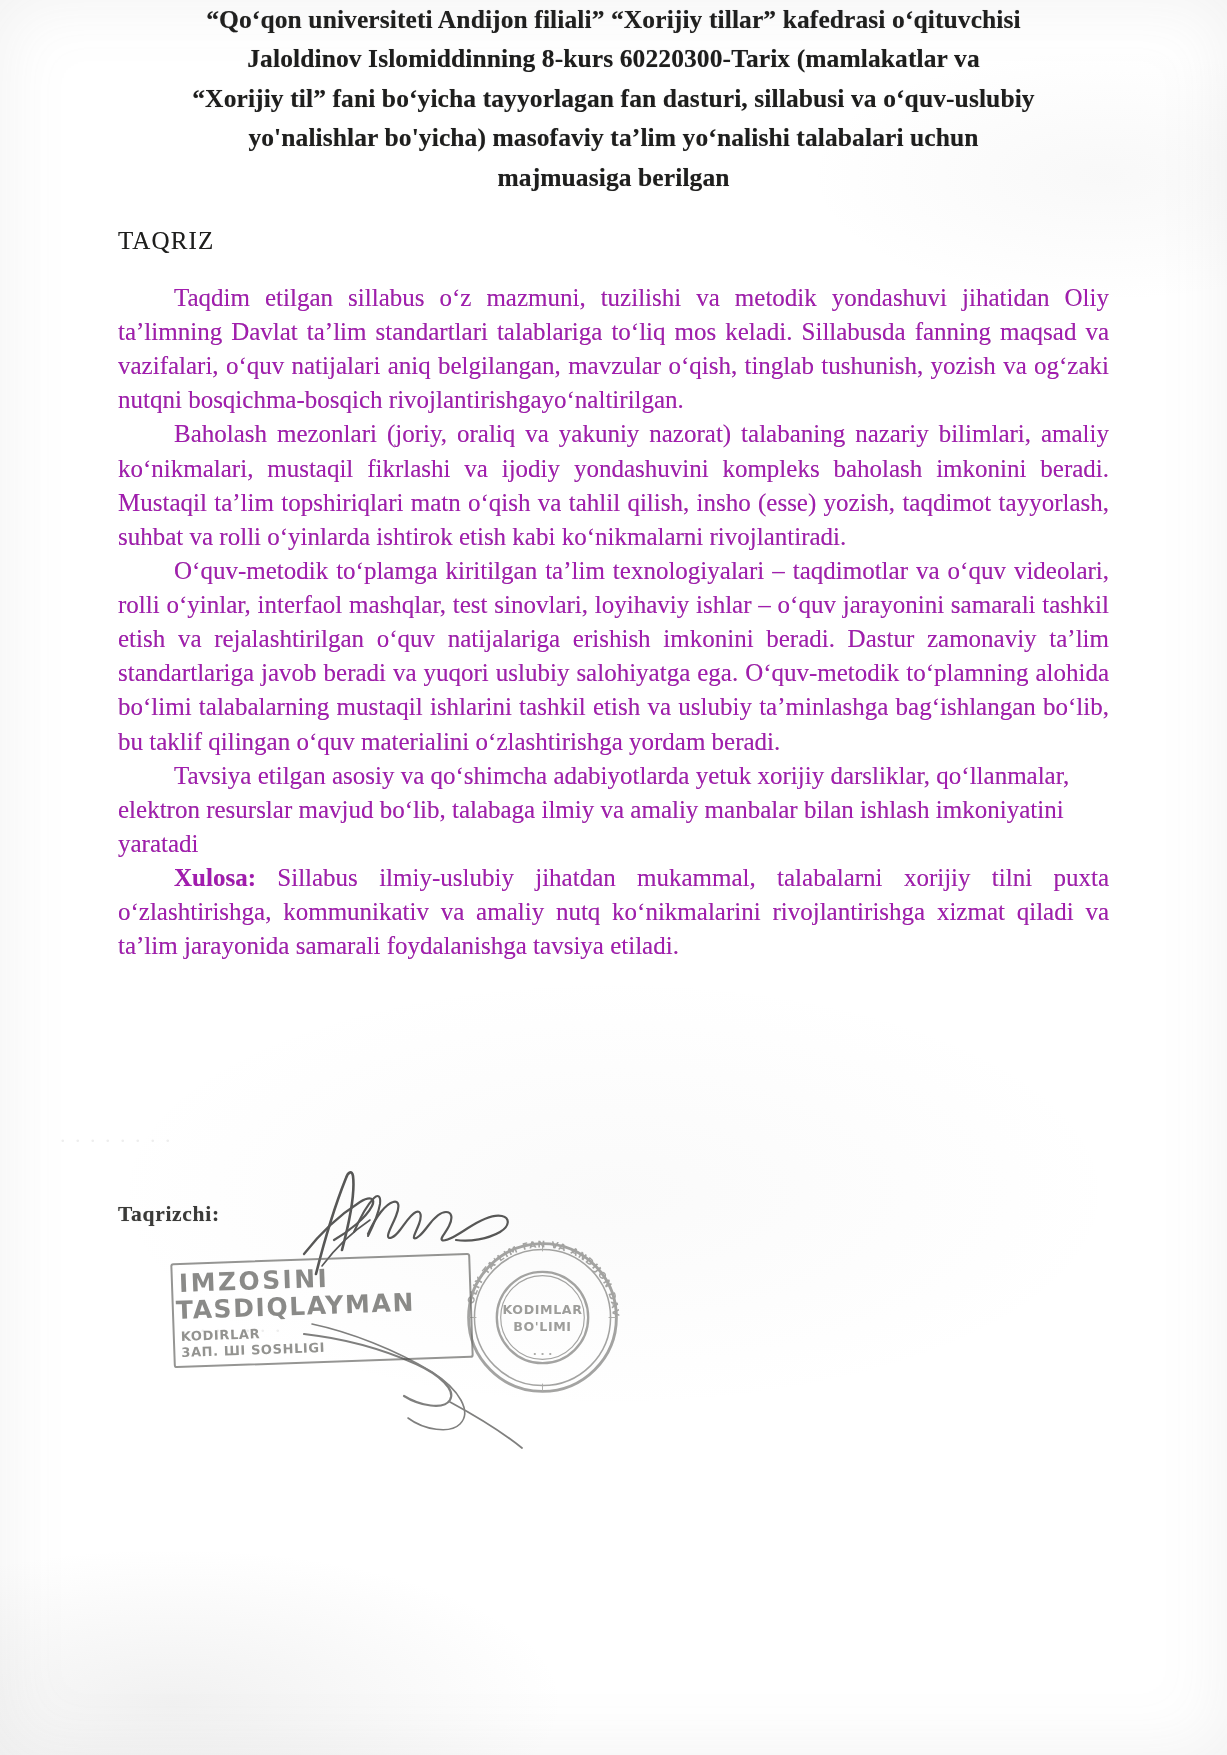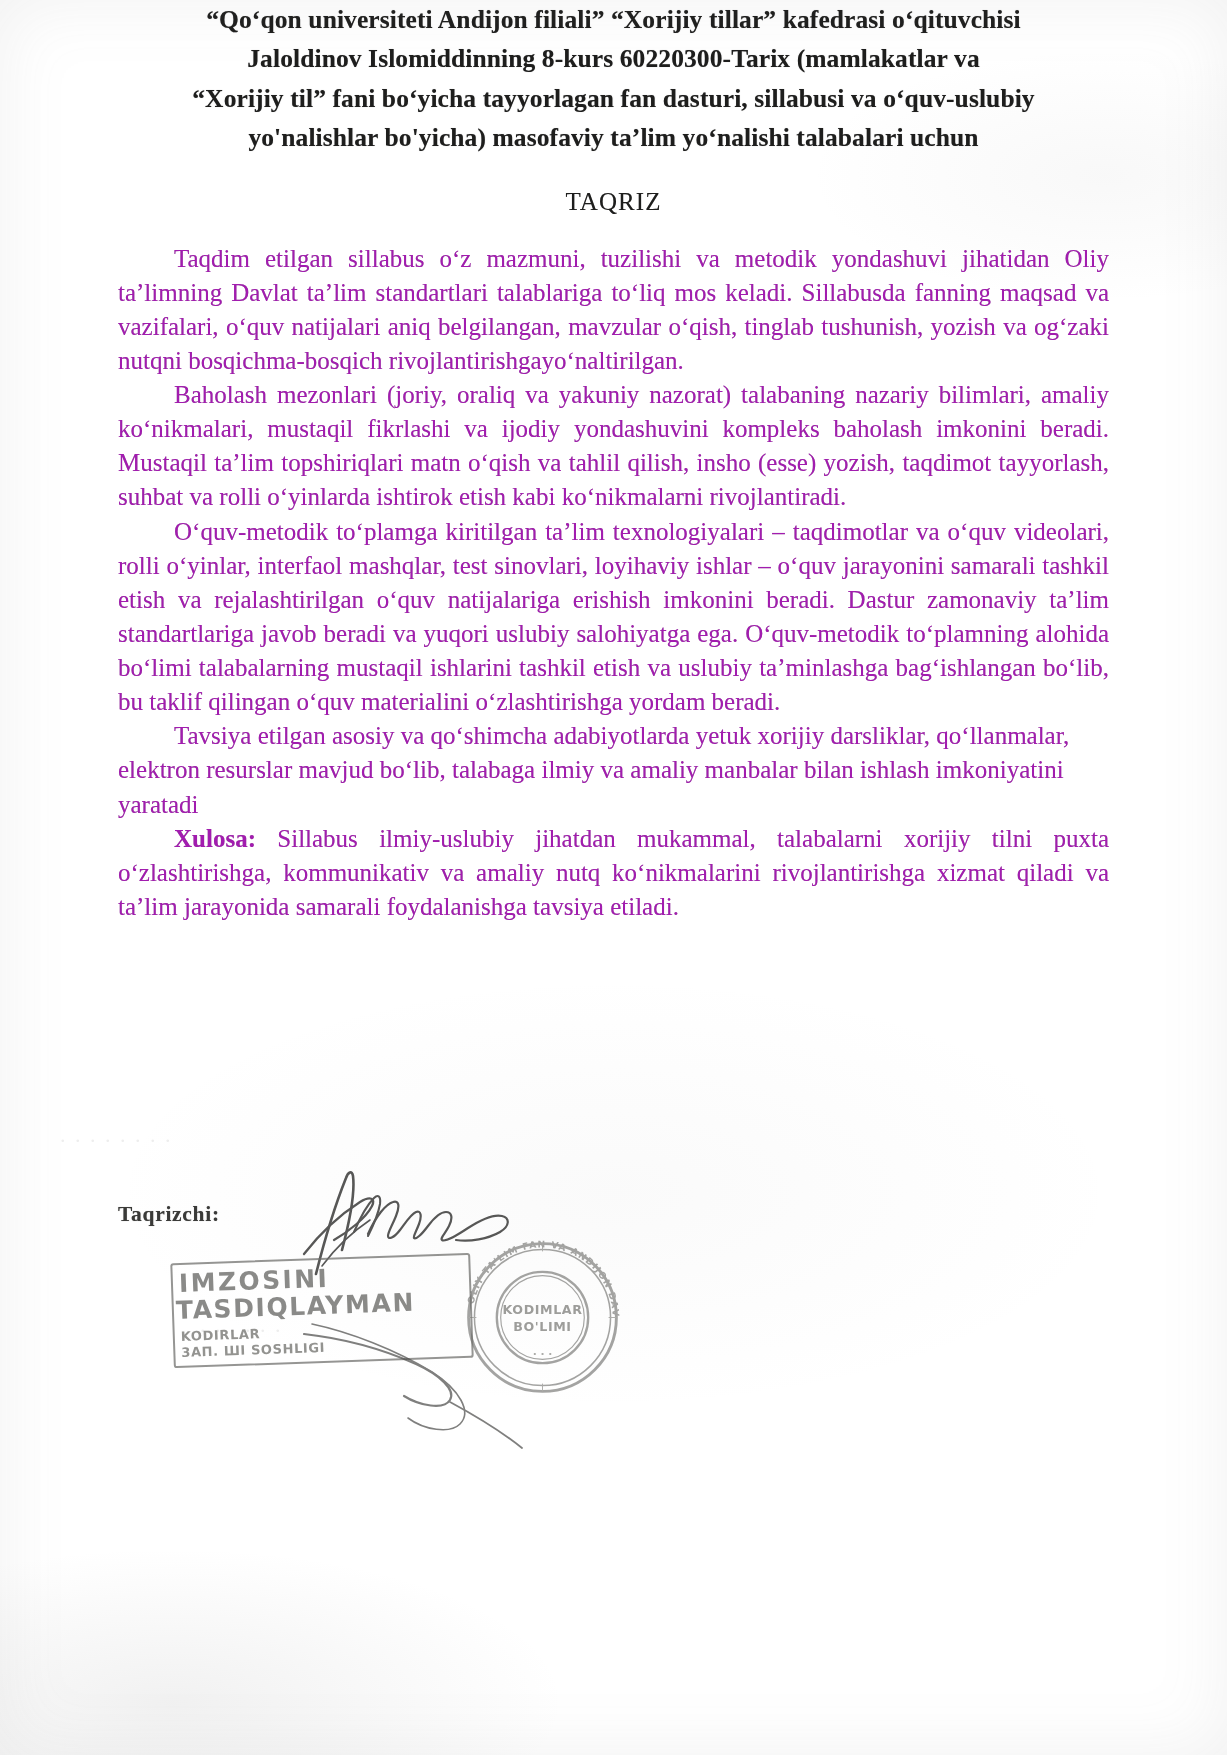--- a/index.html
+++ b/index.html
@@ -50,21 +50,21 @@
     color: #1e1e1d;
     text-shadow: 0 0 0.7px rgba(70,70,70,0.55);
   }
   .doc-heading .hl {
     display: block;
   }
 
   .taqriz-title {
     margin: 0;
     padding-top: 30px;
-    text-align: center;
+    text-align: left;
     font-weight: normal;
     font-size: 25px;
     letter-spacing: 1.1px;
     color: #1e1e1d;
     text-shadow: 0 0 0.6px rgba(70,70,70,0.5);
   }
 
   
   .body-text {
     margin: 0;
@@ -210,20 +210,21 @@
   <div class="ghost" style="left:60px;  top:1122px;">. . . . . . . .</div>
   <div class="ghost" style="left:200px; top:1312px;">. . . . . .</div>
 
   <div class="content">
 
     <div class="doc-heading">
       <span class="hl">“Qo‘qon universiteti Andijon filiali” “Xorijiy tillar” kafedrasi o‘qituvchisi</span>
       <span class="hl">Jaloldinov Islomiddinning 8-kurs 60220300-Tarix (mamlakatlar va</span>
       <span class="hl">“Xorijiy til” fani bo‘yicha tayyorlagan fan dasturi, sillabusi va o‘quv-uslubiy</span>
       <span class="hl">yo'nalishlar bo'yicha) masofaviy ta’lim yo‘nalishi talabalari uchun</span>
+      <span class="hl">majmuasiga berilgan</span>
     </div>
 
     <div class="taqriz-title">TAQRIZ</div>
 
     <div class="body-text">
       <p>Taqdim etilgan sillabus o‘z mazmuni, tuzilishi va metodik yondashuvi jihatidan Oliy ta’limning Davlat ta’lim standartlari talablariga to‘liq mos keladi. Sillabusda fanning maqsad va vazifalari, o‘quv natijalari aniq belgilangan, mavzular o‘qish, tinglab tushunish, yozish va og‘zaki nutqni bosqichma-bosqich rivojlantirishgayo‘naltirilgan.</p>
       <p>Baholash mezonlari (joriy, oraliq va yakuniy nazorat) talabaning nazariy bilimlari, amaliy ko‘nikmalari, mustaqil fikrlashi va ijodiy yondashuvini kompleks baholash imkonini beradi. Mustaqil ta’lim topshiriqlari matn o‘qish va tahlil qilish, insho (esse) yozish, taqdimot tayyorlash, suhbat va rolli o‘yinlarda ishtirok etish kabi ko‘nikmalarni rivojlantiradi.</p>
       <p>O‘quv-metodik to‘plamga kiritilgan ta’lim texnologiyalari – taqdimotlar va o‘quv videolari, rolli o‘yinlar, interfaol mashqlar, test sinovlari, loyihaviy ishlar – o‘quv jarayonini samarali tashkil etish va rejalashtirilgan o‘quv natijalariga erishish imkonini beradi. Dastur zamonaviy ta’lim standartlariga javob beradi va yuqori uslubiy salohiyatga ega. O‘quv-metodik to‘plamning alohida bo‘limi talabalarning mustaqil ishlarini tashkil etish va uslubiy ta’minlashga bag‘ishlangan bo‘lib, bu taklif qilingan o‘quv materialini o‘zlashtirishga yordam beradi.</p>
       <p class="last-open"><span>Tavsiya etilgan asosiy va qo‘shimcha adabiyotlarda yetuk xorijiy darsliklar, qo‘llanmalar, elektron resurslar mavjud bo‘lib, talabaga ilmiy va amaliy manbalar bilan ishlash imkoniyatini yaratadi</span></p>
       <p><span class="lead-bold">Xulosa:</span><span> Sillabus ilmiy-uslubiy jihatdan mukammal, talabalarni xorijiy tilni puxta o‘zlashtirishga, kommunikativ va amaliy nutq ko‘nikmalarini rivojlantirishga xizmat qiladi va ta’lim jarayonida samarali foydalanishga tavsiya etiladi.</span></p>

